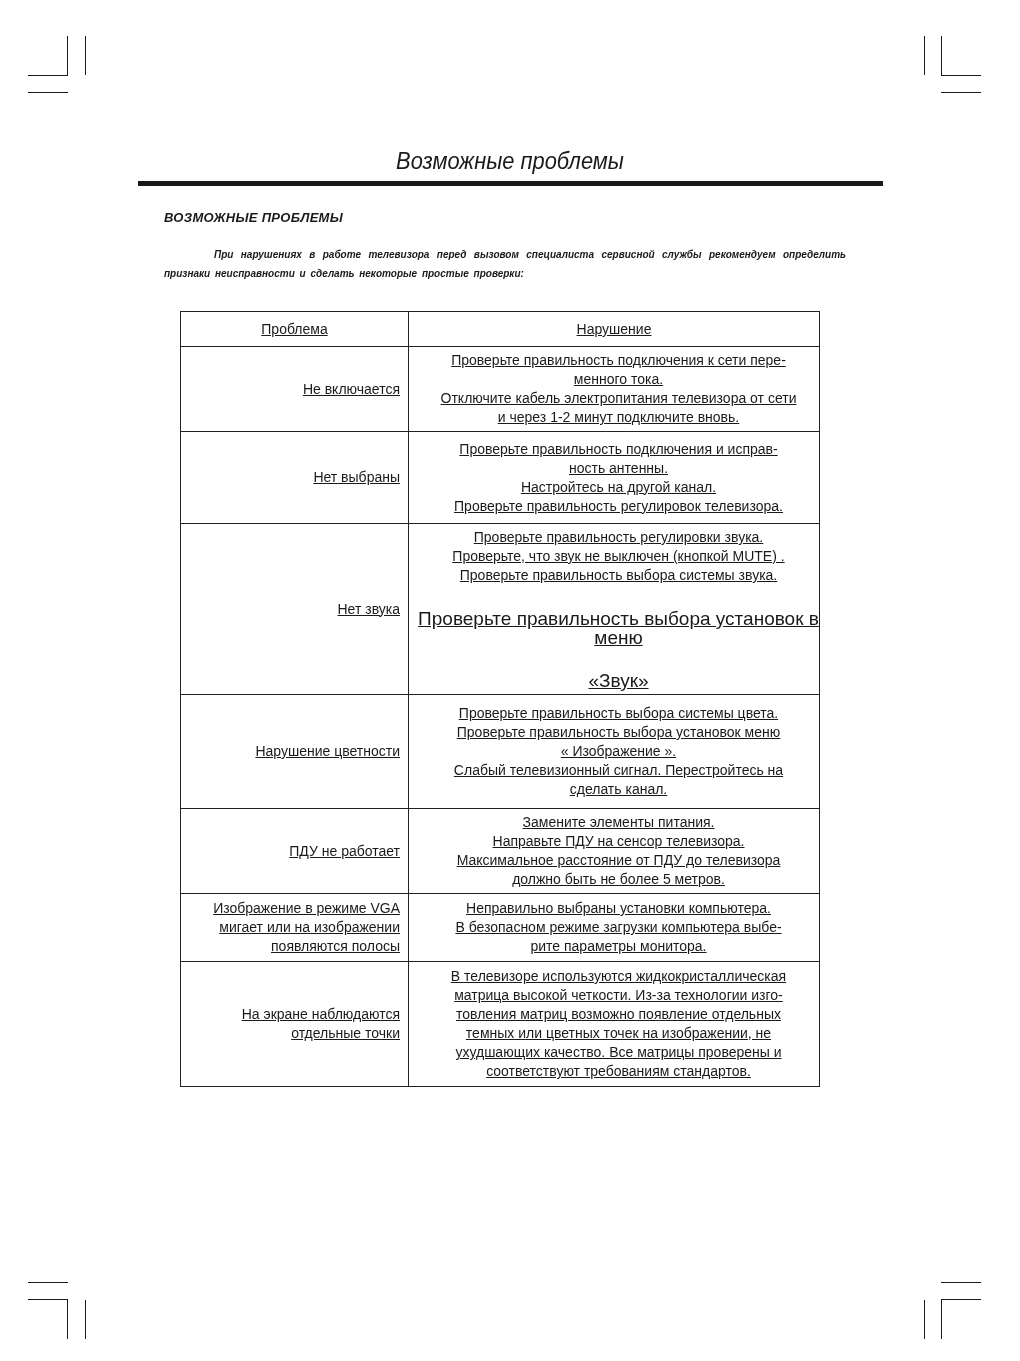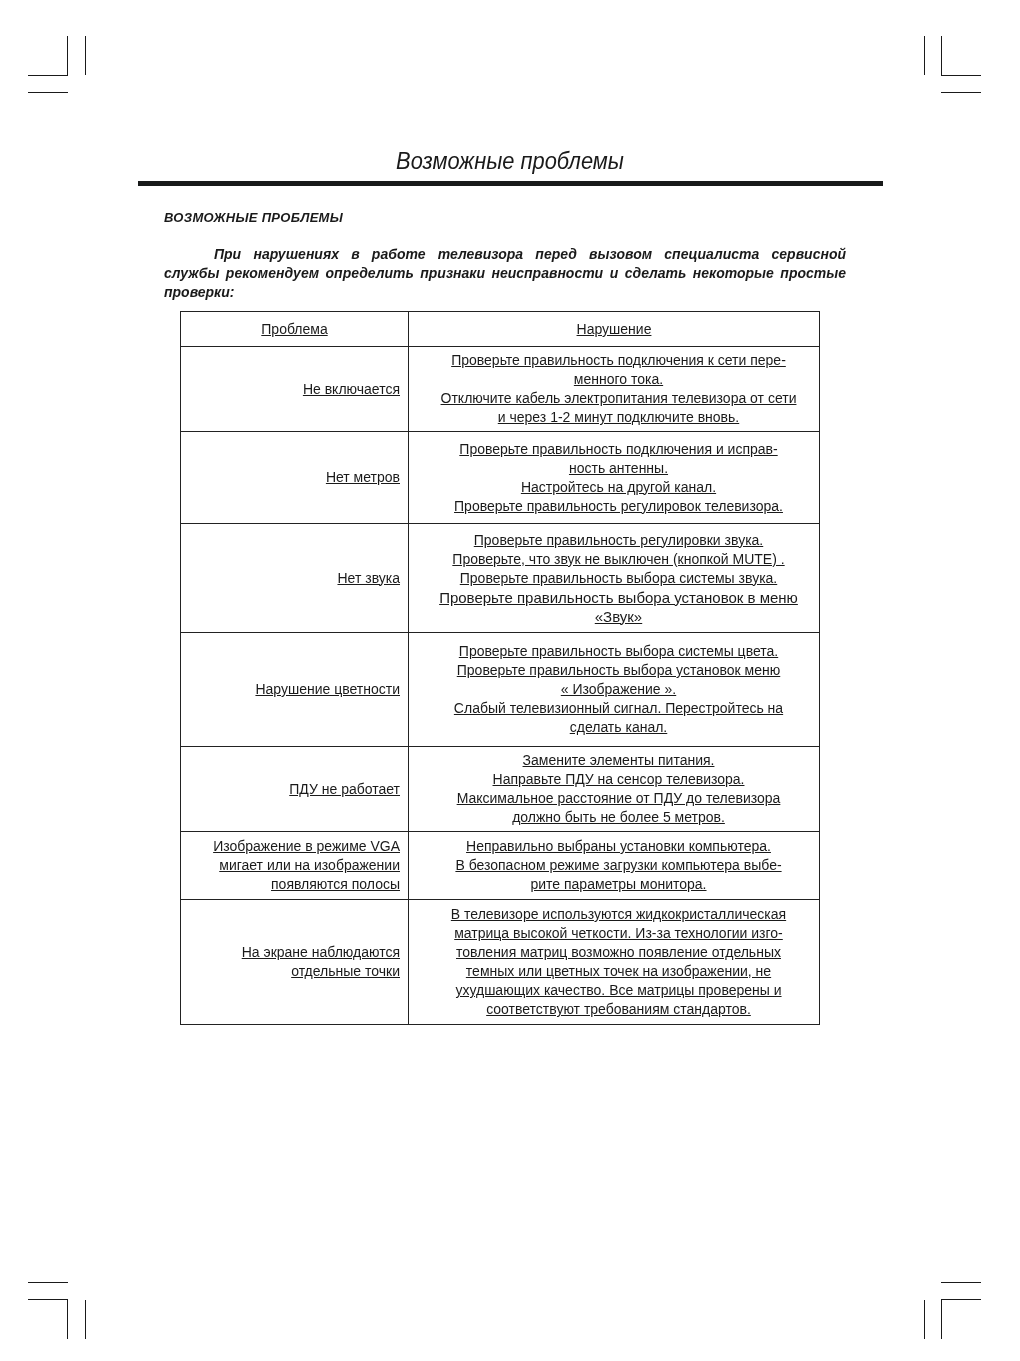--- a/index.html
+++ b/index.html
@@ -10,32 +10,32 @@
     .h { height: 1px; }
     .v { width: 1px; }
 
     .page-title { position: absolute; left: 0; width: 1020px; top: 148px;
                   text-align: center; font-size: 23px; font-style: italic; font-weight: normal;
                   letter-spacing: 0px; color: #1a1a1a; transform: scaleX(0.95); }
     .title-rule { position: absolute; left: 138px; width: 745px; top: 181px; height: 5px; background: #181a1a; }
 
     .section-heading { position: absolute; left: 164px; top: 210px; font-size: 13px;
                        font-weight: bold; font-style: italic; letter-spacing: 0.3px; }
-    .intro { position: absolute; left: 164px; top: 245px; width: 682px; font-size: 14px;
+    .intro { position: absolute; left: 164px; top: 245px; width: 682px; font-size: 10px;
              font-weight: bold; font-style: italic; line-height: 19px; text-align: justify;
              text-indent: 50px; word-spacing: 2px; }
 
     table.trouble { position: absolute; left: 180px; top: 311px; width: 640px;
                     border-collapse: collapse; font-size: 14px; text-decoration: underline; }
     table.trouble th, table.trouble td { border: 1px solid #222; vertical-align: middle; }
     table.trouble th { font-weight: normal; height: 32px; font-size: 14px; }
     table.trouble td.problem { width: 211px; padding: 0 8px; line-height: 19px; text-align: right; }
     table.trouble td.solution { padding: 4px 0 4px 9px; line-height: 19px; text-align: center; }
     .sol-line { display: block; }
-    .sol-line.small { font-size: 15px; }
+    .sol-line.small { font-size: 19px; margin-top: 24px; }
   </style>
 </head>
 <body>
 
 <div class="crop v" style="left:67px;top:36px;height:40px;"></div>
 <div class="crop h" style="left:28px;top:75px;width:40px;"></div>
 <div class="crop v" style="left:85px;top:36px;height:39px;"></div>
 <div class="crop h" style="left:28px;top:92px;width:40px;"></div>
 
 <div class="crop v" style="left:924px;top:36px;height:39px;"></div>
@@ -70,21 +70,21 @@
     <tr style="height:77px;">
       <td class="problem">Не включается</td>
       <td class="solution">
         <span class="sol-line">Проверьте правильность подключения к сети пере-</span>
         <span class="sol-line">менного тока.</span>
         <span class="sol-line">Отключите кабель электропитания телевизора от сети</span>
         <span class="sol-line">и через 1-2 минут подключите  вновь.</span>
       </td>
     </tr>
     <tr style="height:92px;">
-      <td class="problem">Нет метров</td>
+      <td class="problem">Нет выбраны</td>
       <td class="solution">
         <span class="sol-line">Проверьте правильность подключения и исправ-</span>
         <span class="sol-line">ность антенны.</span>
         <span class="sol-line">Настройтесь на другой канал.</span>
         <span class="sol-line">Проверьте правильность регулировок телевизора.</span>
       </td>
     </tr>
     <tr style="height:109px;">
       <td class="problem">Нет звука</td>
       <td class="solution">

